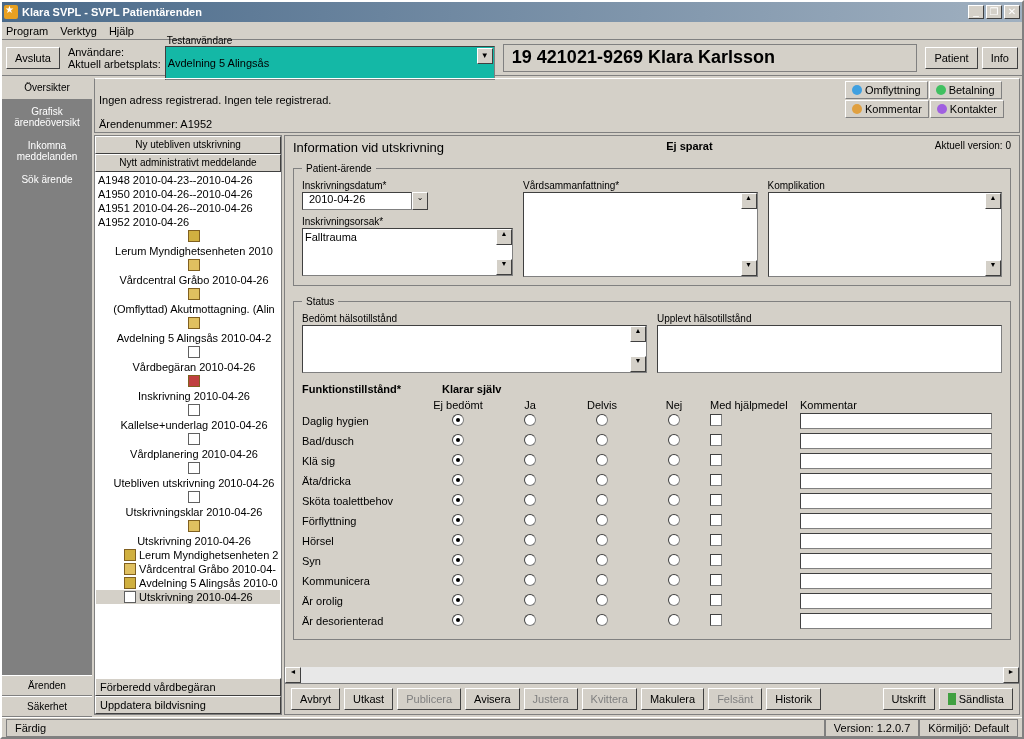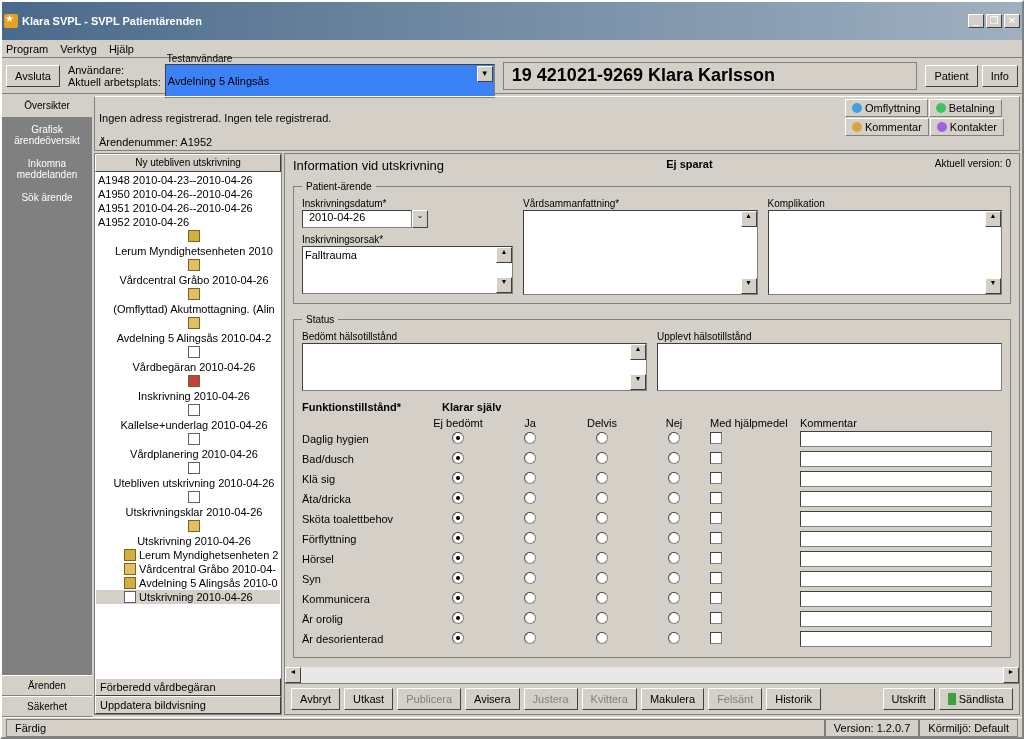--- a/index.html
+++ b/index.html
@@ -1,30 +1,30 @@
 <!DOCTYPE html>
 <html><head>
 <meta charset="utf-8">
 <style>
 * { box-sizing: border-box; margin: 0; padding: 0; font-family: "Microsoft Sans Serif", Tahoma, Arial, sans-serif; font-size: 11px; }
 body { background: #d4d0c8; width: 1024px; height: 739px; overflow: hidden; }
 .window { border: 2px solid #808080; border-top-color: #fff; border-left-color: #fff; height: 739px; display: flex; flex-direction: column; }
-.titlebar { background: linear-gradient(to right, #4a6a8a, #a0b0c0); color: #fff; height: 38px; display: flex; align-items: center; padding: 0 2px; }
+.titlebar { background: linear-gradient(to right, #4a6a8a, #a0b0c0); color: #fff; height: 20px; display: flex; align-items: center; padding: 0 2px; }
 .titlebar-icon { width: 14px; height: 14px; background: #e8a020; border-radius: 2px; margin-right: 4px; position:relative; }
 .titlebar-icon::before{content:"★"; position:absolute; left:1px; top:-1px; color:#fff; font-size:10px;}
 .titlebar-text { flex: 1; font-weight: bold; font-size: 11px; }
 .win-btns { display: flex; gap: 2px; }
 .win-btn { width: 16px; height: 14px; background: #d4d0c8; border: 1px solid #fff; border-right-color:#404040; border-bottom-color:#404040; font-size:10px; text-align:center; line-height:11px; font-family: Marlett, sans-serif; }
 .menubar { background: #d4d0c8; height: 18px; display: flex; align-items: center; padding: 0 4px; gap: 12px; border-bottom: 1px solid #808080; }
 .menu-item { color: #000; cursor: default; }
 .toolbar1 { height: 36px; display: flex; align-items: center; padding: 3px 4px; gap: 4px; border-bottom: 1px solid #808080; }
 .btn3d { background: #d4d0c8; border: 1px solid #fff; border-right-color:#404040; border-bottom-color:#404040; padding: 2px 8px; height: 22px; display:inline-flex; align-items:center; cursor:default; }
 .btn3d.disabled{ color:#808080; }
 .field-stack { display:flex; flex-direction:column; font-size:10px; margin-left:4px; }
-.dropdown { background:#3b82f6; border:1px solid #808080; border-top-color:#404040; border-left-color:#404040; height:20px; display:flex; align-items:center; padding:16px 2px; width:330px; position:relative; }
+.dropdown { background:#14b8a6; border:1px solid #808080; border-top-color:#404040; border-left-color:#404040; height:20px; display:flex; align-items:center; padding:16px 2px; width:330px; position:relative; }
 .dropdown-arrow{ position:absolute; right:1px; top:1px; width:16px; height:16px; background:#d4d0c8; border:1px solid #fff; border-right-color:#404040; border-bottom-color:#404040; text-align:center; font-size:8px; line-height:14px; }
 .patient-banner{ flex:1; border:1px solid #808080; background:#d4d0c8; height:28px; display:flex; align-items:center; padding:8px 8px; font-size:18px; font-weight:bold; margin:0 4px; }
 .main-area{ flex:1; display:flex; overflow:hidden; }
 .sidebar{ width:90px; background:#808080; display:flex; flex-direction:column; }
 .sidebar-tab{ color:#fff; text-align:center; padding:6px 2px; font-size:10px; cursor:default; }
 .sidebar-tab.active{ background:#d4d0c8; color:#000; border-bottom:1px solid #808080;}
 .sidebar-spacer{ flex:1; }
 .sidebar-bottom{ background:#d4d0c8; }
 .sidebar-bottom .sidebar-tab{ color:#000; border-top:1px solid #fff; border-bottom:1px solid #808080; padding:4px 2px;}
 .center{ flex:1; display:flex; flex-direction:column; overflow:hidden; }
@@ -166,20 +166,21 @@
               </div>
           </div>
         </div>
         <div><span>Ärendenummer:</span> <span>A1952</span></div>
       </div>
 
       <div class="content2">
         <div class="left-panel">
           <div class="left-btns">
             <div class="left-btn">Ny utebliven utskrivning</div>
+            <div class="left-btn">Nytt administrativt meddelande</div>
           </div>
           <div class="tree" id="tree">
               <div class="tree-item indent0">
                 <span>A1948 2010-04-23--2010-04-26</span>
               </div>
               <div class="tree-item indent0">
                 <span>A1950 2010-04-26--2010-04-26</span>
               </div>
               <div class="tree-item indent0">
                 <span>A1951 2010-04-26--2010-04-26</span>

